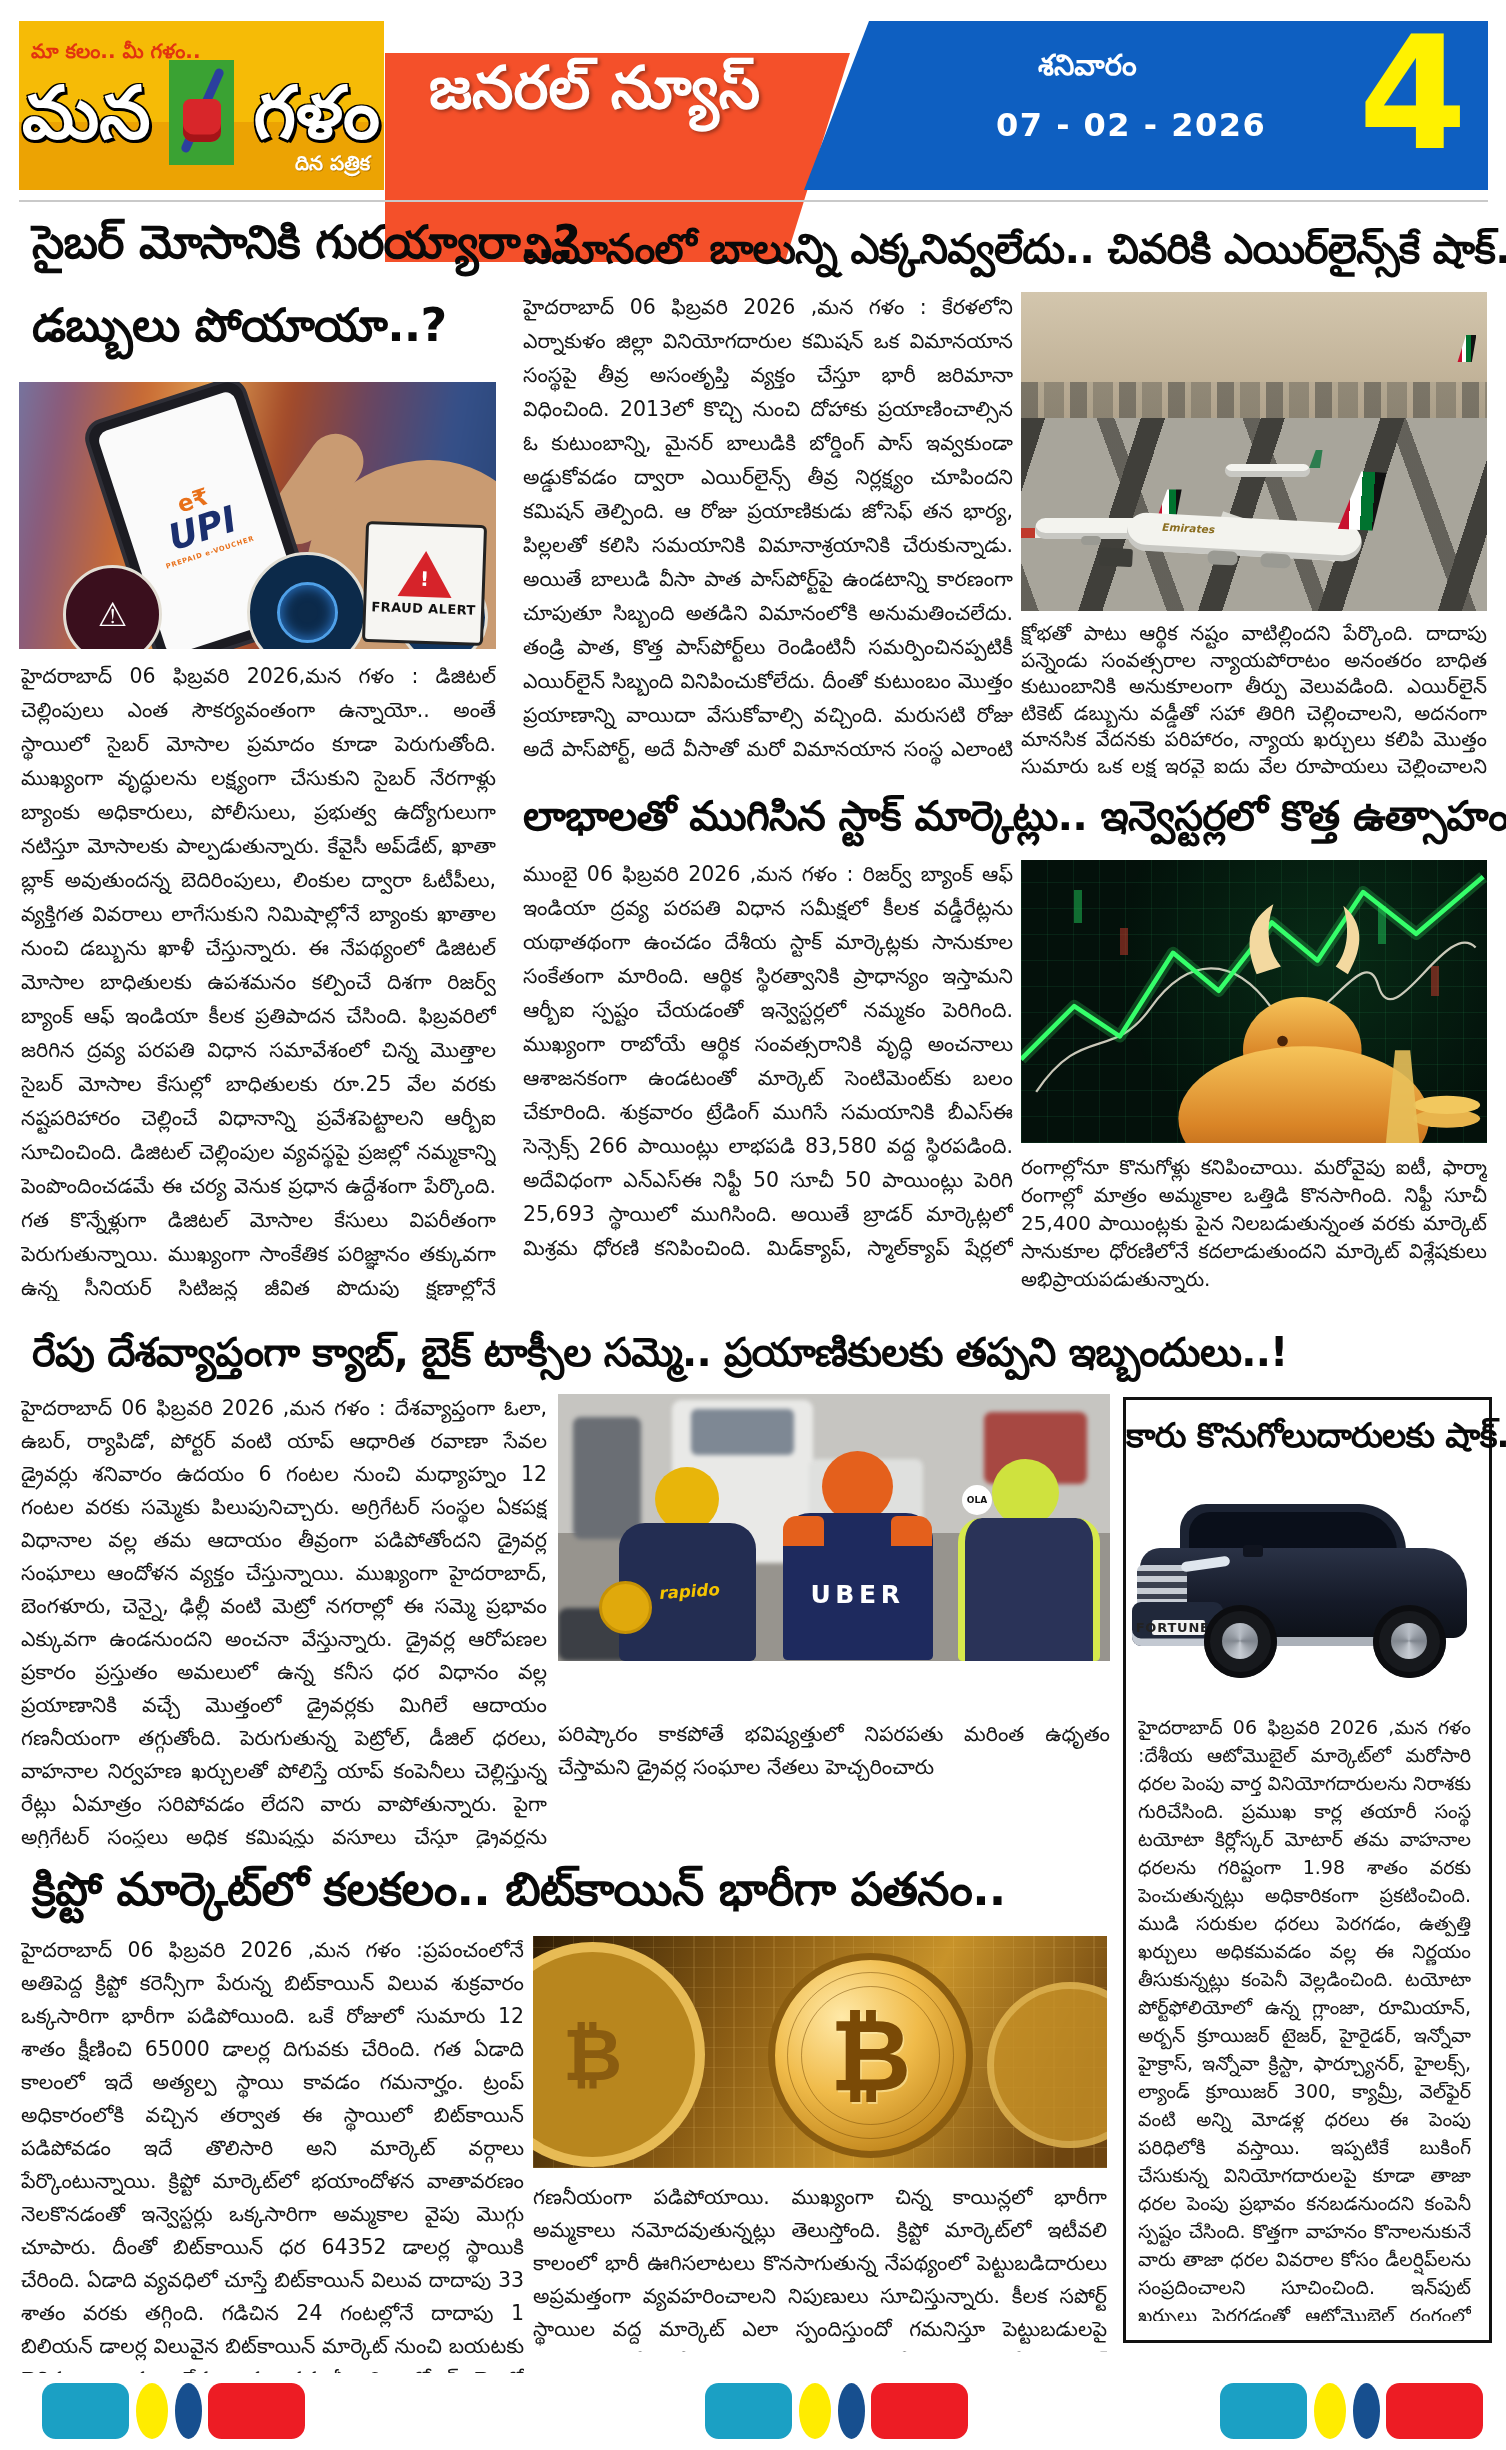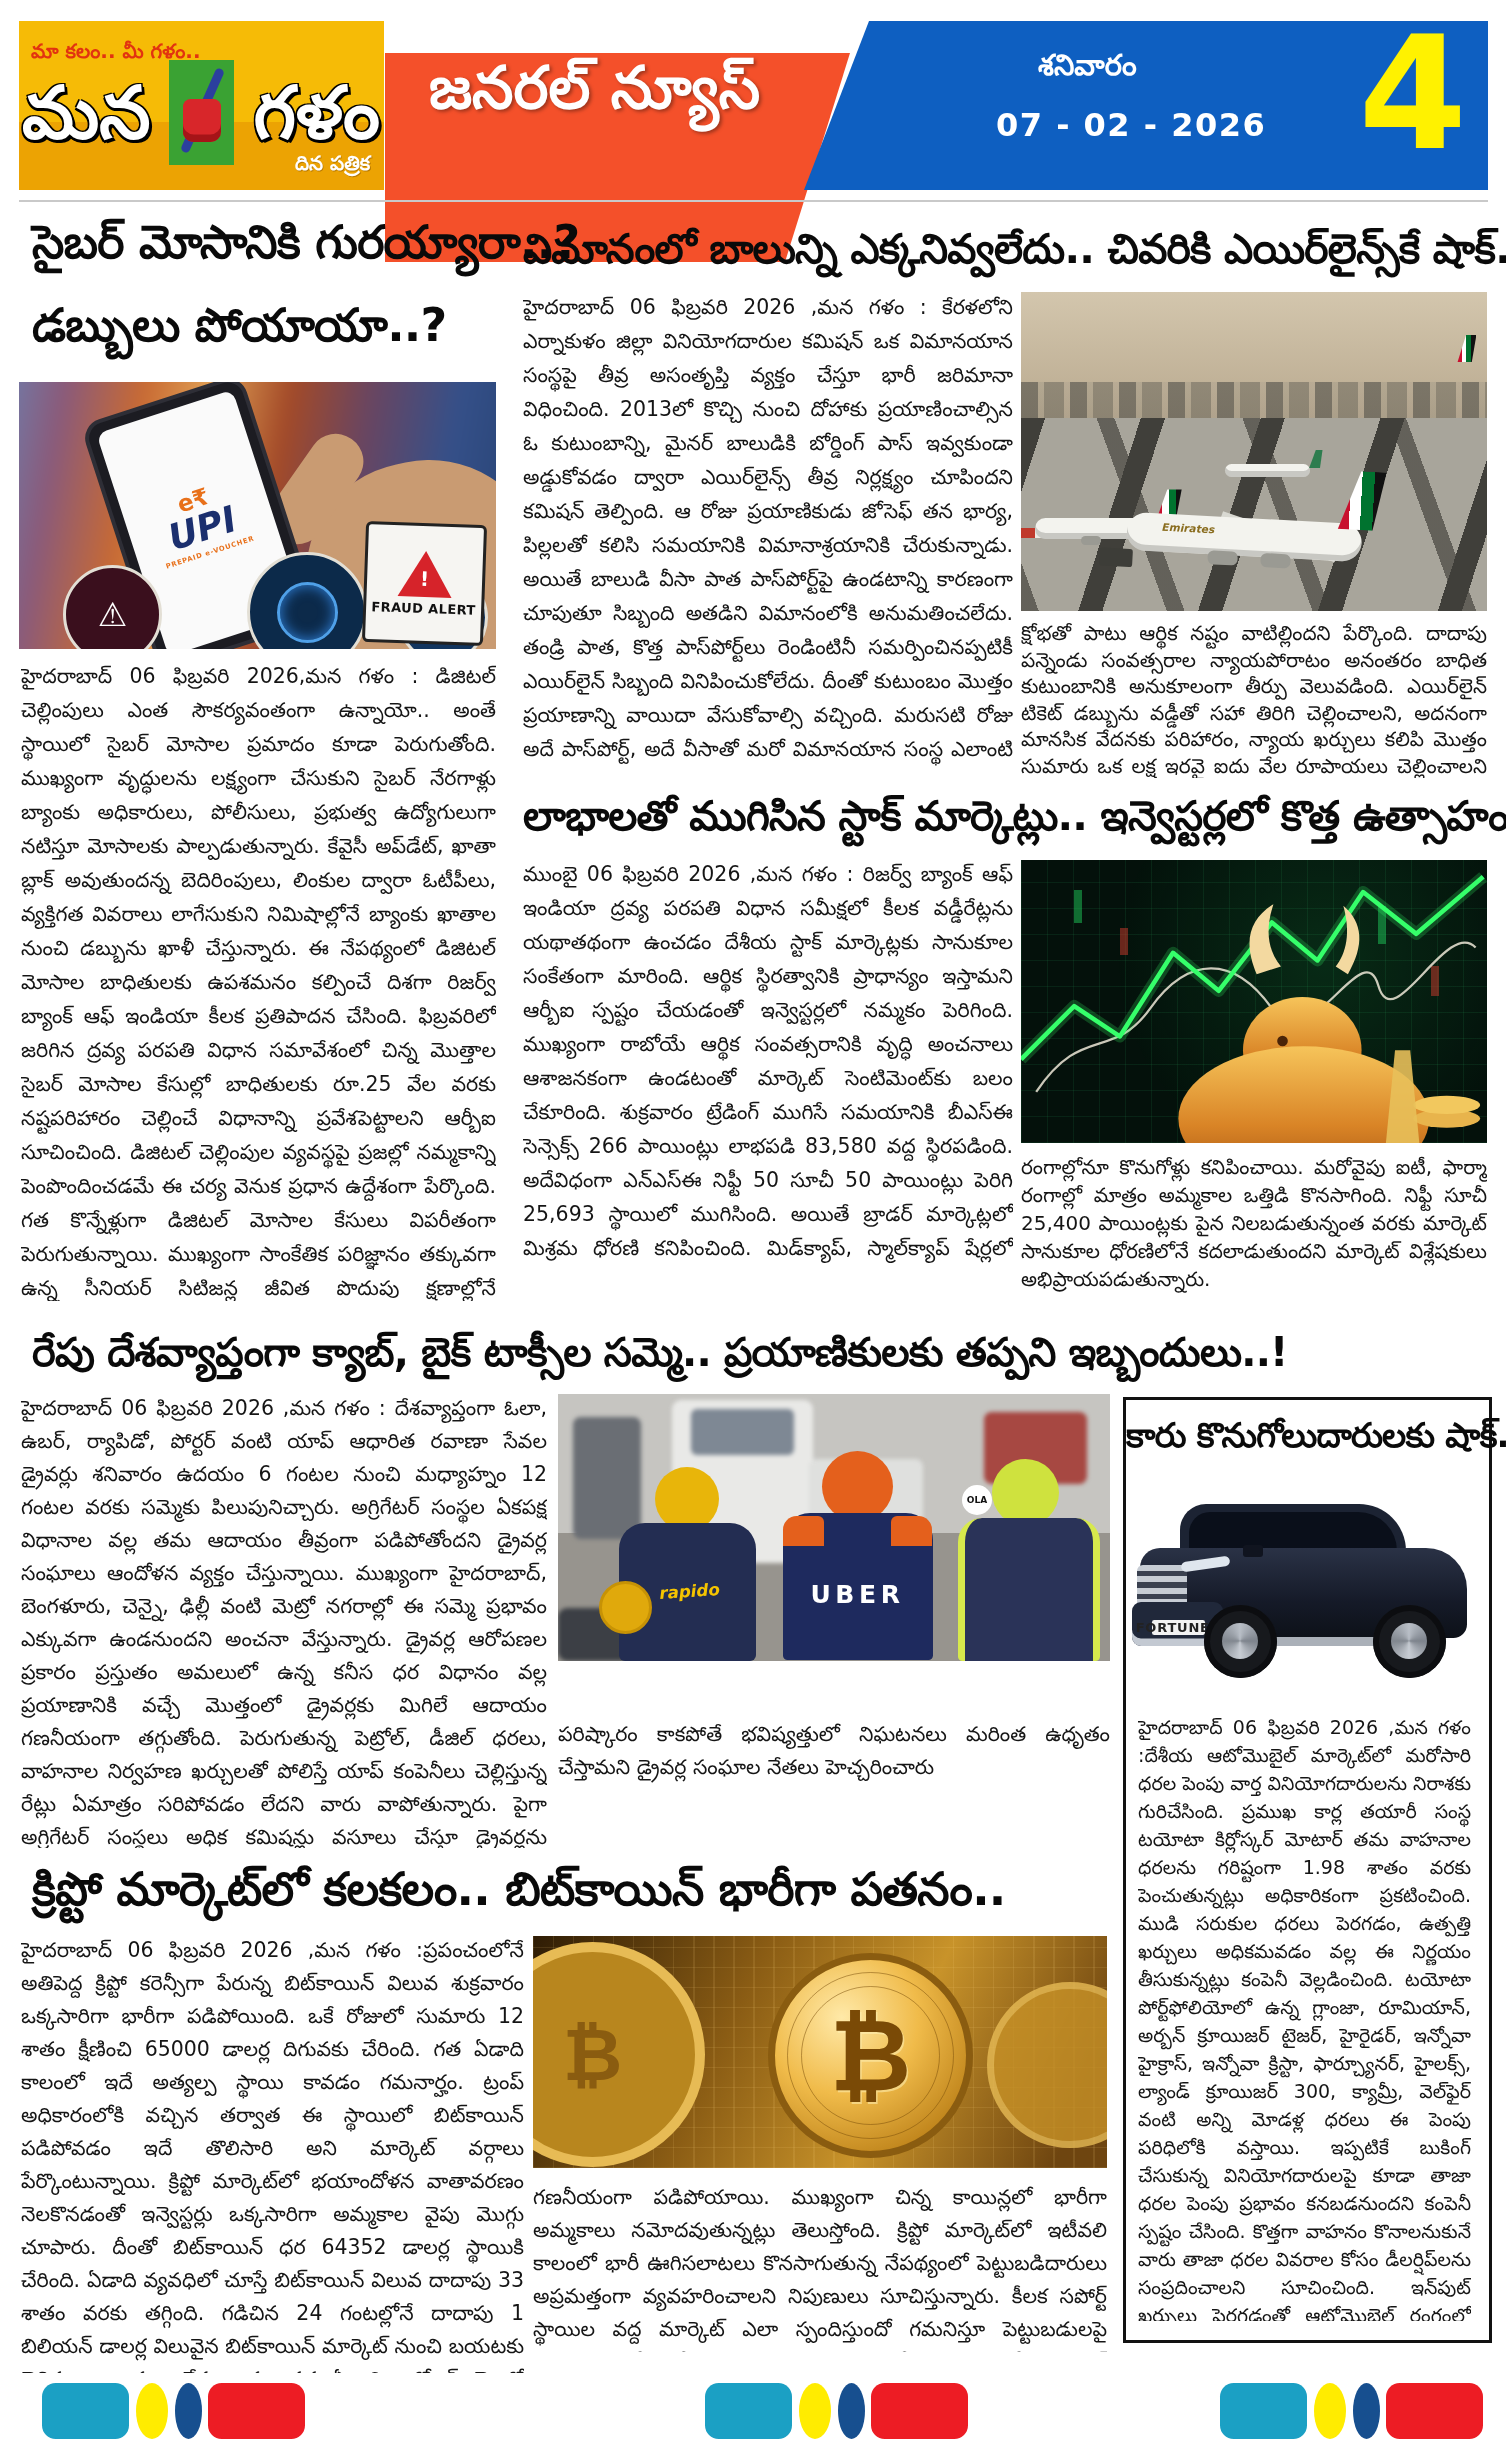--- a/index.html
+++ b/index.html
@@ -269,21 +269,21 @@
       <div class="abs" style="right:4.6px;top:65px;width:41px;height:30px;background:#e4601c;border-radius:6px 13.7px 0 0;"></div>
       <div class="abs" style="left:15px;top:129px;width:129px;text-align:center;color:#fff;font-size:25px;font-weight:bold;letter-spacing:4.6px;">UBER</div>
     </div>
 
     <div class="rider" style="left:395px;bottom:0;width:137px;height:202px;">
       <div class="helmet" style="left:39px;top:0;width:67px;height:67px;background:#cfe23e;"></div>
       <div class="torso" style="left:4.6px;top:59px;width:128px;height:143px;background:#2a3358;border-radius:24px 24px 4.6px 4.6px;border-left:7.6px solid #d7e94c;border-right:7.6px solid #d7e94c;"></div>
       <div class="abs" style="left:9px;top:26px;width:30px;height:30px;background:#fff;border-radius:50%;display:flex;align-items:center;justify-content:center;font-size:9px;font-weight:900;color:#111;">OLA</div>
     </div>
   </div>
-  <div class="abs body-col" style="left:558px;top:1718px;width:552px;height:114px;line-height:33px;">పరిష్కారం కాకపోతే భవిష్యత్తులో నిఘటనలు మరింత ఉధృతం చేస్తామని డ్రైవర్ల సంఘాల నేతలు హెచ్చరించారు</div>
+  <div class="abs body-col" style="left:558px;top:1718px;width:552px;height:114px;line-height:33px;">పరిష్కారం కాకపోతే భవిష్యత్తులో నిపరపతు మరింత ఉధృతం చేస్తామని డ్రైవర్ల సంఘాల నేతలు హెచ్చరించారు</div>
 
   <div class="abs" id="car-box">
     <div class="abs headline" style="left:0;top:15px;width:357px;text-align:center;font-size:34px;white-space:nowrap;">కారు కొనుగోలుదారులకు షాక్..</div>
     <div class="photo" id="ph-car" style="left:4.6px;top:74px;width:348px;height:229px;">
       <div id="car-roof"></div>
       <div id="car-glass"></div>
       <div id="car-body"></div>
       <div id="car-grille"></div>
       <div id="car-light"></div>
       <div id="car-bumper"></div>

